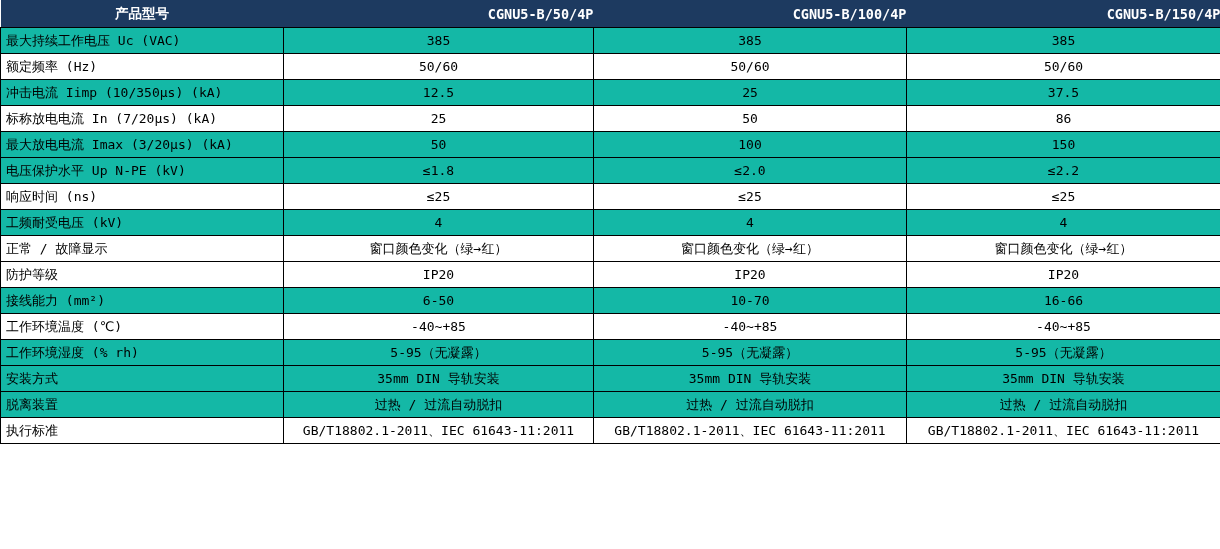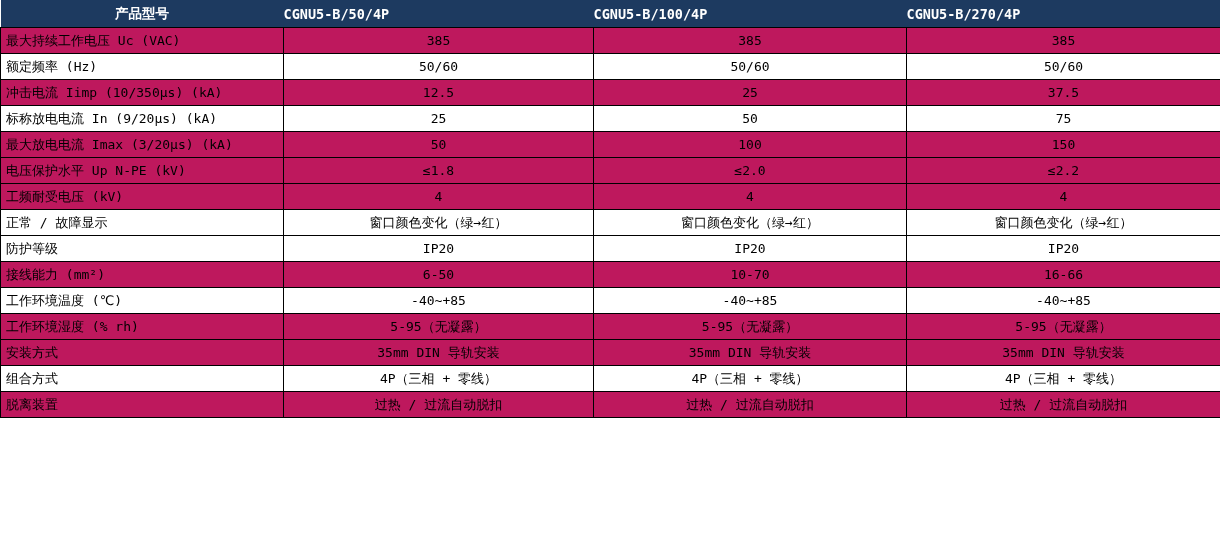--- a/index.html
+++ b/index.html
@@ -18,38 +18,38 @@
   }
   .spec-table thead th {
     background: #1d3a60;
     color: #ffffff;
     font-weight: bold;
     font-size: 13.5px;
     height: 27px;
     padding: 0;
     border: none;
     border-bottom: 1px solid #000000;
-    text-align: left;
+    text-align: right;
     white-space: nowrap;
     overflow: hidden;
   }
   .spec-table thead th.label-col {
     text-align: center;
   }
   .spec-table tbody td {
     border: 1px solid #000000;
     height: 25px;
     padding: 0 4px;
     text-align: center;
     white-space: nowrap;
     overflow: hidden;
     background: #ffffff;
   }
   .spec-table tbody tr.alt td {
-    background: #be185d;
+    background: #14b8a6;
   }
   .spec-table tbody td.label {
     text-align: left;
     padding-left: 5px;
   }
 </style>
 </head>
 <body>
 
 <table class="spec-table">
@@ -57,21 +57,21 @@
     <col style="width:283px">
     <col style="width:310px">
     <col style="width:313px">
     <col style="width:314px">
   </colgroup>
   <thead>
     <tr>
       <th class="label-col">产品型号</th>
       <th>CGNU5-B/50/4P</th>
       <th>CGNU5-B/100/4P</th>
-      <th>CGNU5-B/270/4P</th>
+      <th>CGNU5-B/150/4P</th>
     </tr>
   </thead>
   <tbody id="spec-body">
       <tr class="alt">
         <td class="label">最大持续工作电压 Uc (VAC)</td>
         <td>385</td>
         <td>385</td>
         <td>385</td>
       </tr>
       <tr>
@@ -80,36 +80,42 @@
         <td>50/60</td>
         <td>50/60</td>
       </tr>
       <tr class="alt">
         <td class="label">冲击电流 Iimp (10/350μs) (kA)</td>
         <td>12.5</td>
         <td>25</td>
         <td>37.5</td>
       </tr>
       <tr>
-        <td class="label">标称放电电流 In (9/20μs) (kA)</td>
+        <td class="label">标称放电电流 In (7/20μs) (kA)</td>
         <td>25</td>
         <td>50</td>
-        <td>75</td>
+        <td>86</td>
       </tr>
       <tr class="alt">
         <td class="label">最大放电电流 Imax (3/20μs) (kA)</td>
         <td>50</td>
         <td>100</td>
         <td>150</td>
       </tr>
       <tr class="alt">
         <td class="label">电压保护水平 Up N-PE (kV)</td>
         <td>≤1.8</td>
         <td>≤2.0</td>
         <td>≤2.2</td>
+      </tr>
+      <tr>
+        <td class="label">响应时间 (ns)</td>
+        <td>≤25</td>
+        <td>≤25</td>
+        <td>≤25</td>
       </tr>
       <tr class="alt">
         <td class="label">工频耐受电压 (kV)</td>
         <td>4</td>
         <td>4</td>
         <td>4</td>
       </tr>
       <tr>
         <td class="label">正常 / 故障显示</td>
         <td>窗口颜色变化（绿→红）</td>
@@ -139,26 +145,26 @@
         <td>5-95（无凝露）</td>
         <td>5-95（无凝露）</td>
         <td>5-95（无凝露）</td>
       </tr>
       <tr class="alt">
         <td class="label">安装方式</td>
         <td>35mm DIN 导轨安装</td>
         <td>35mm DIN 导轨安装</td>
         <td>35mm DIN 导轨安装</td>
       </tr>
-      <tr>
-        <td class="label">组合方式</td>
-        <td>4P（三相 + 零线）</td>
-        <td>4P（三相 + 零线）</td>
-        <td>4P（三相 + 零线）</td>
-      </tr>
       <tr class="alt">
         <td class="label">脱离装置</td>
         <td>过热 / 过流自动脱扣</td>
         <td>过热 / 过流自动脱扣</td>
         <td>过热 / 过流自动脱扣</td>
       </tr>
+      <tr>
+        <td class="label">执行标准</td>
+        <td>GB/T18802.1-2011、IEC 61643-11:2011</td>
+        <td>GB/T18802.1-2011、IEC 61643-11:2011</td>
+        <td>GB/T18802.1-2011、IEC 61643-11:2011</td>
+      </tr>
     </tbody>
 </table>
 
 </body></html>

